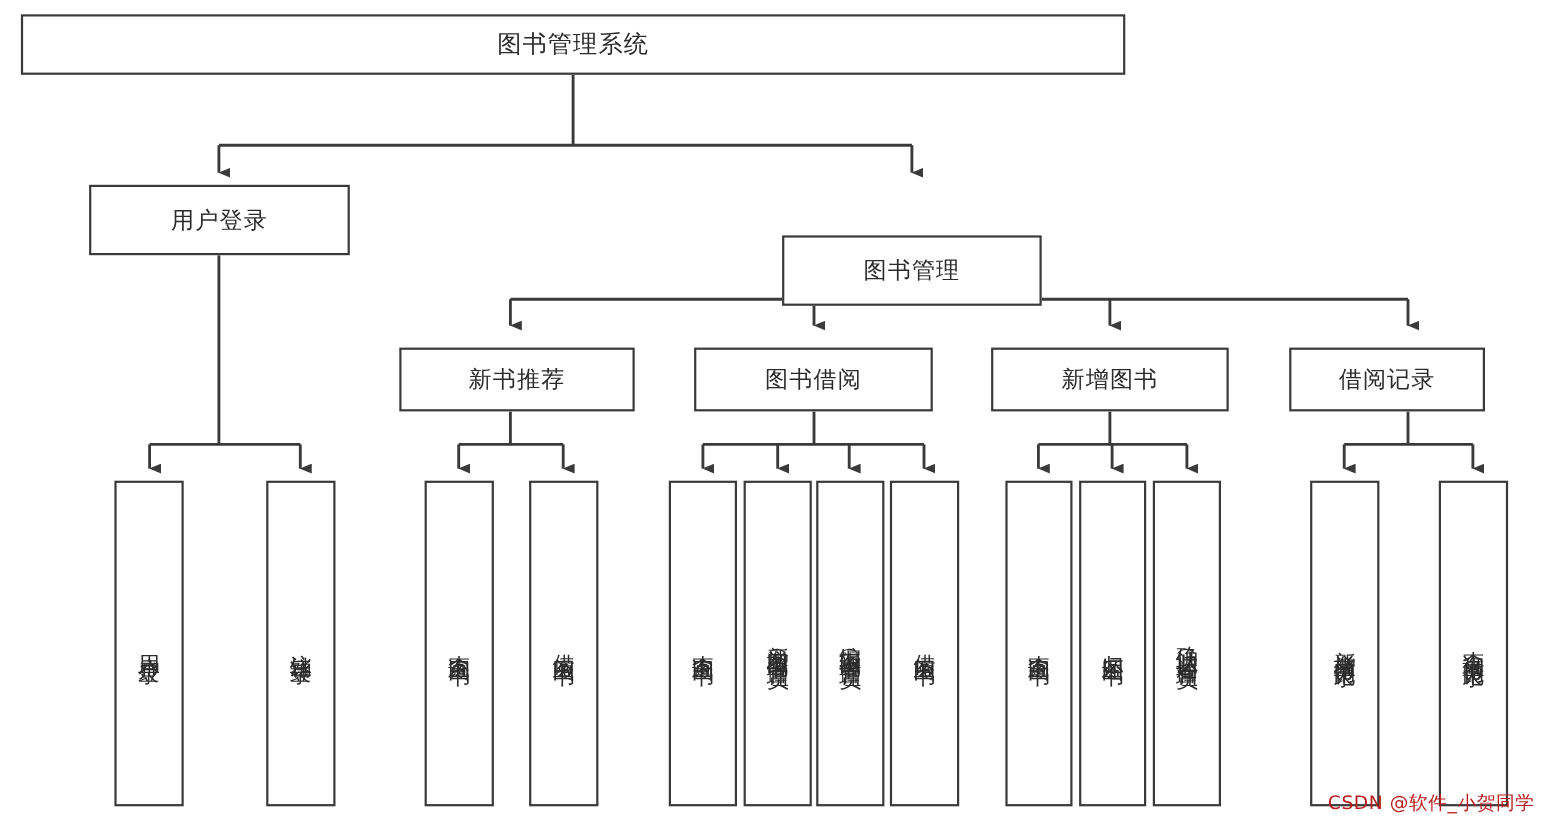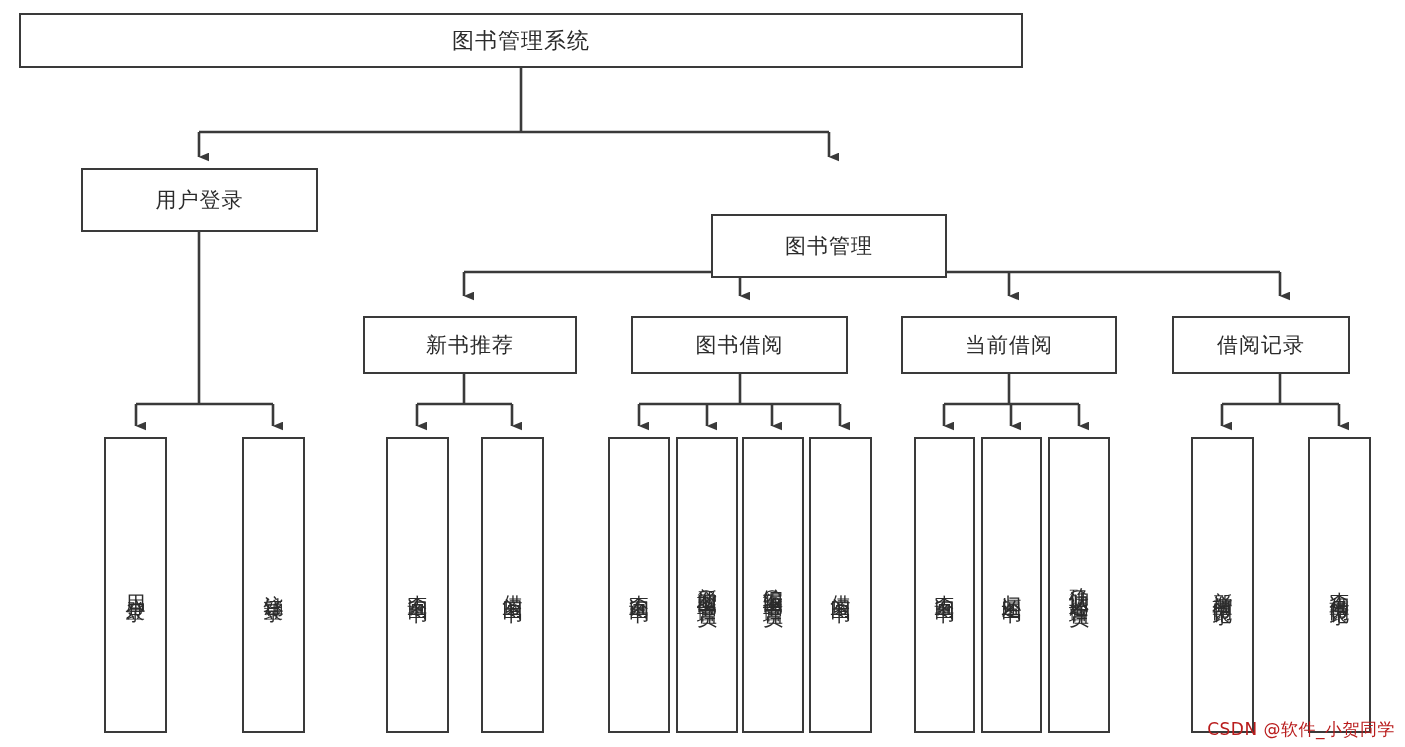--- a/index.html
+++ b/index.html
@@ -116,21 +116,21 @@
     <span class="node-label">图书管理</span>
   </div>
 
   <div class="node-box" style="left:363px;top:316px;width:214px;height:58px;">
     <span class="node-label">新书推荐</span>
   </div>
   <div class="node-box" style="left:631px;top:316px;width:217px;height:58px;">
     <span class="node-label">图书借阅</span>
   </div>
   <div class="node-box" style="left:901px;top:316px;width:216px;height:58px;">
-    <span class="node-label">当前借阅</span>
+    <span class="node-label">新增图书</span>
   </div>
   <div class="node-box" style="left:1172px;top:316px;width:178px;height:58px;">
     <span class="node-label">借阅记录</span>
   </div>
 
   <div class="node-box vertical" style="left:104px;top:437px;width:63px;height:296px;">
     <span class="node-label">用户登录</span>
   </div>
   <div class="node-box vertical" style="left:242px;top:437px;width:63px;height:296px;">
     <span class="node-label">注销登录</span>

